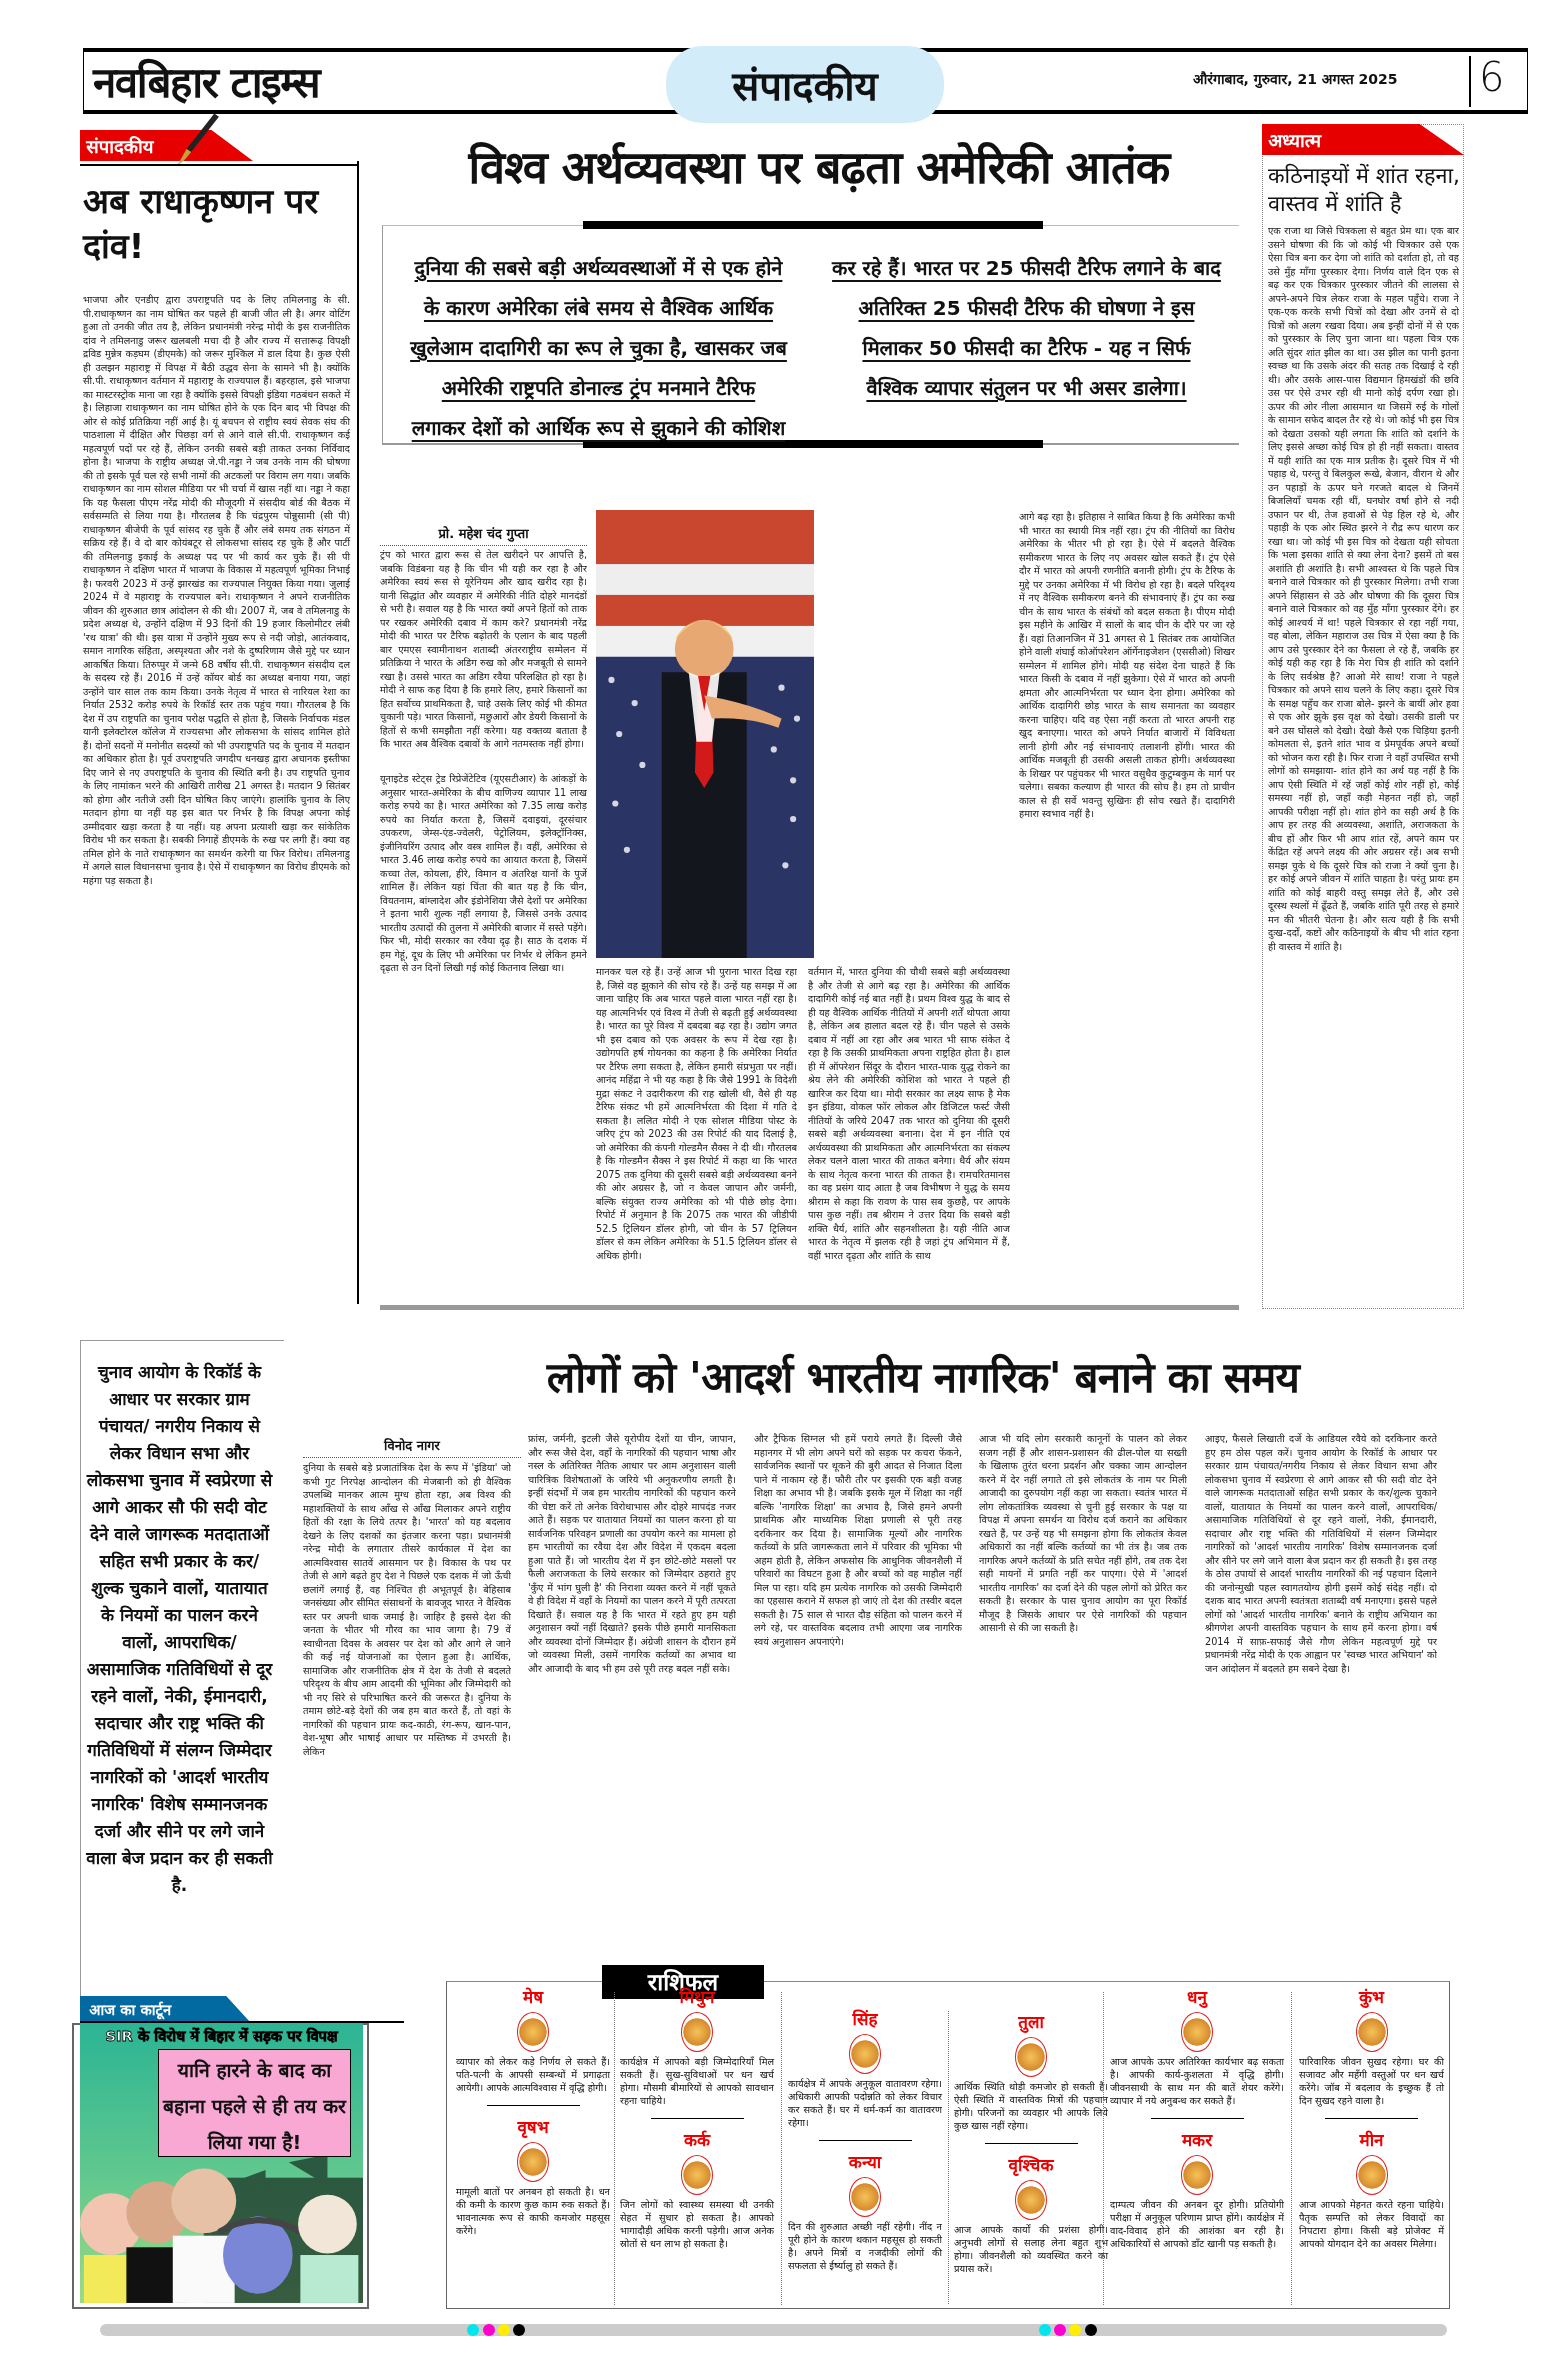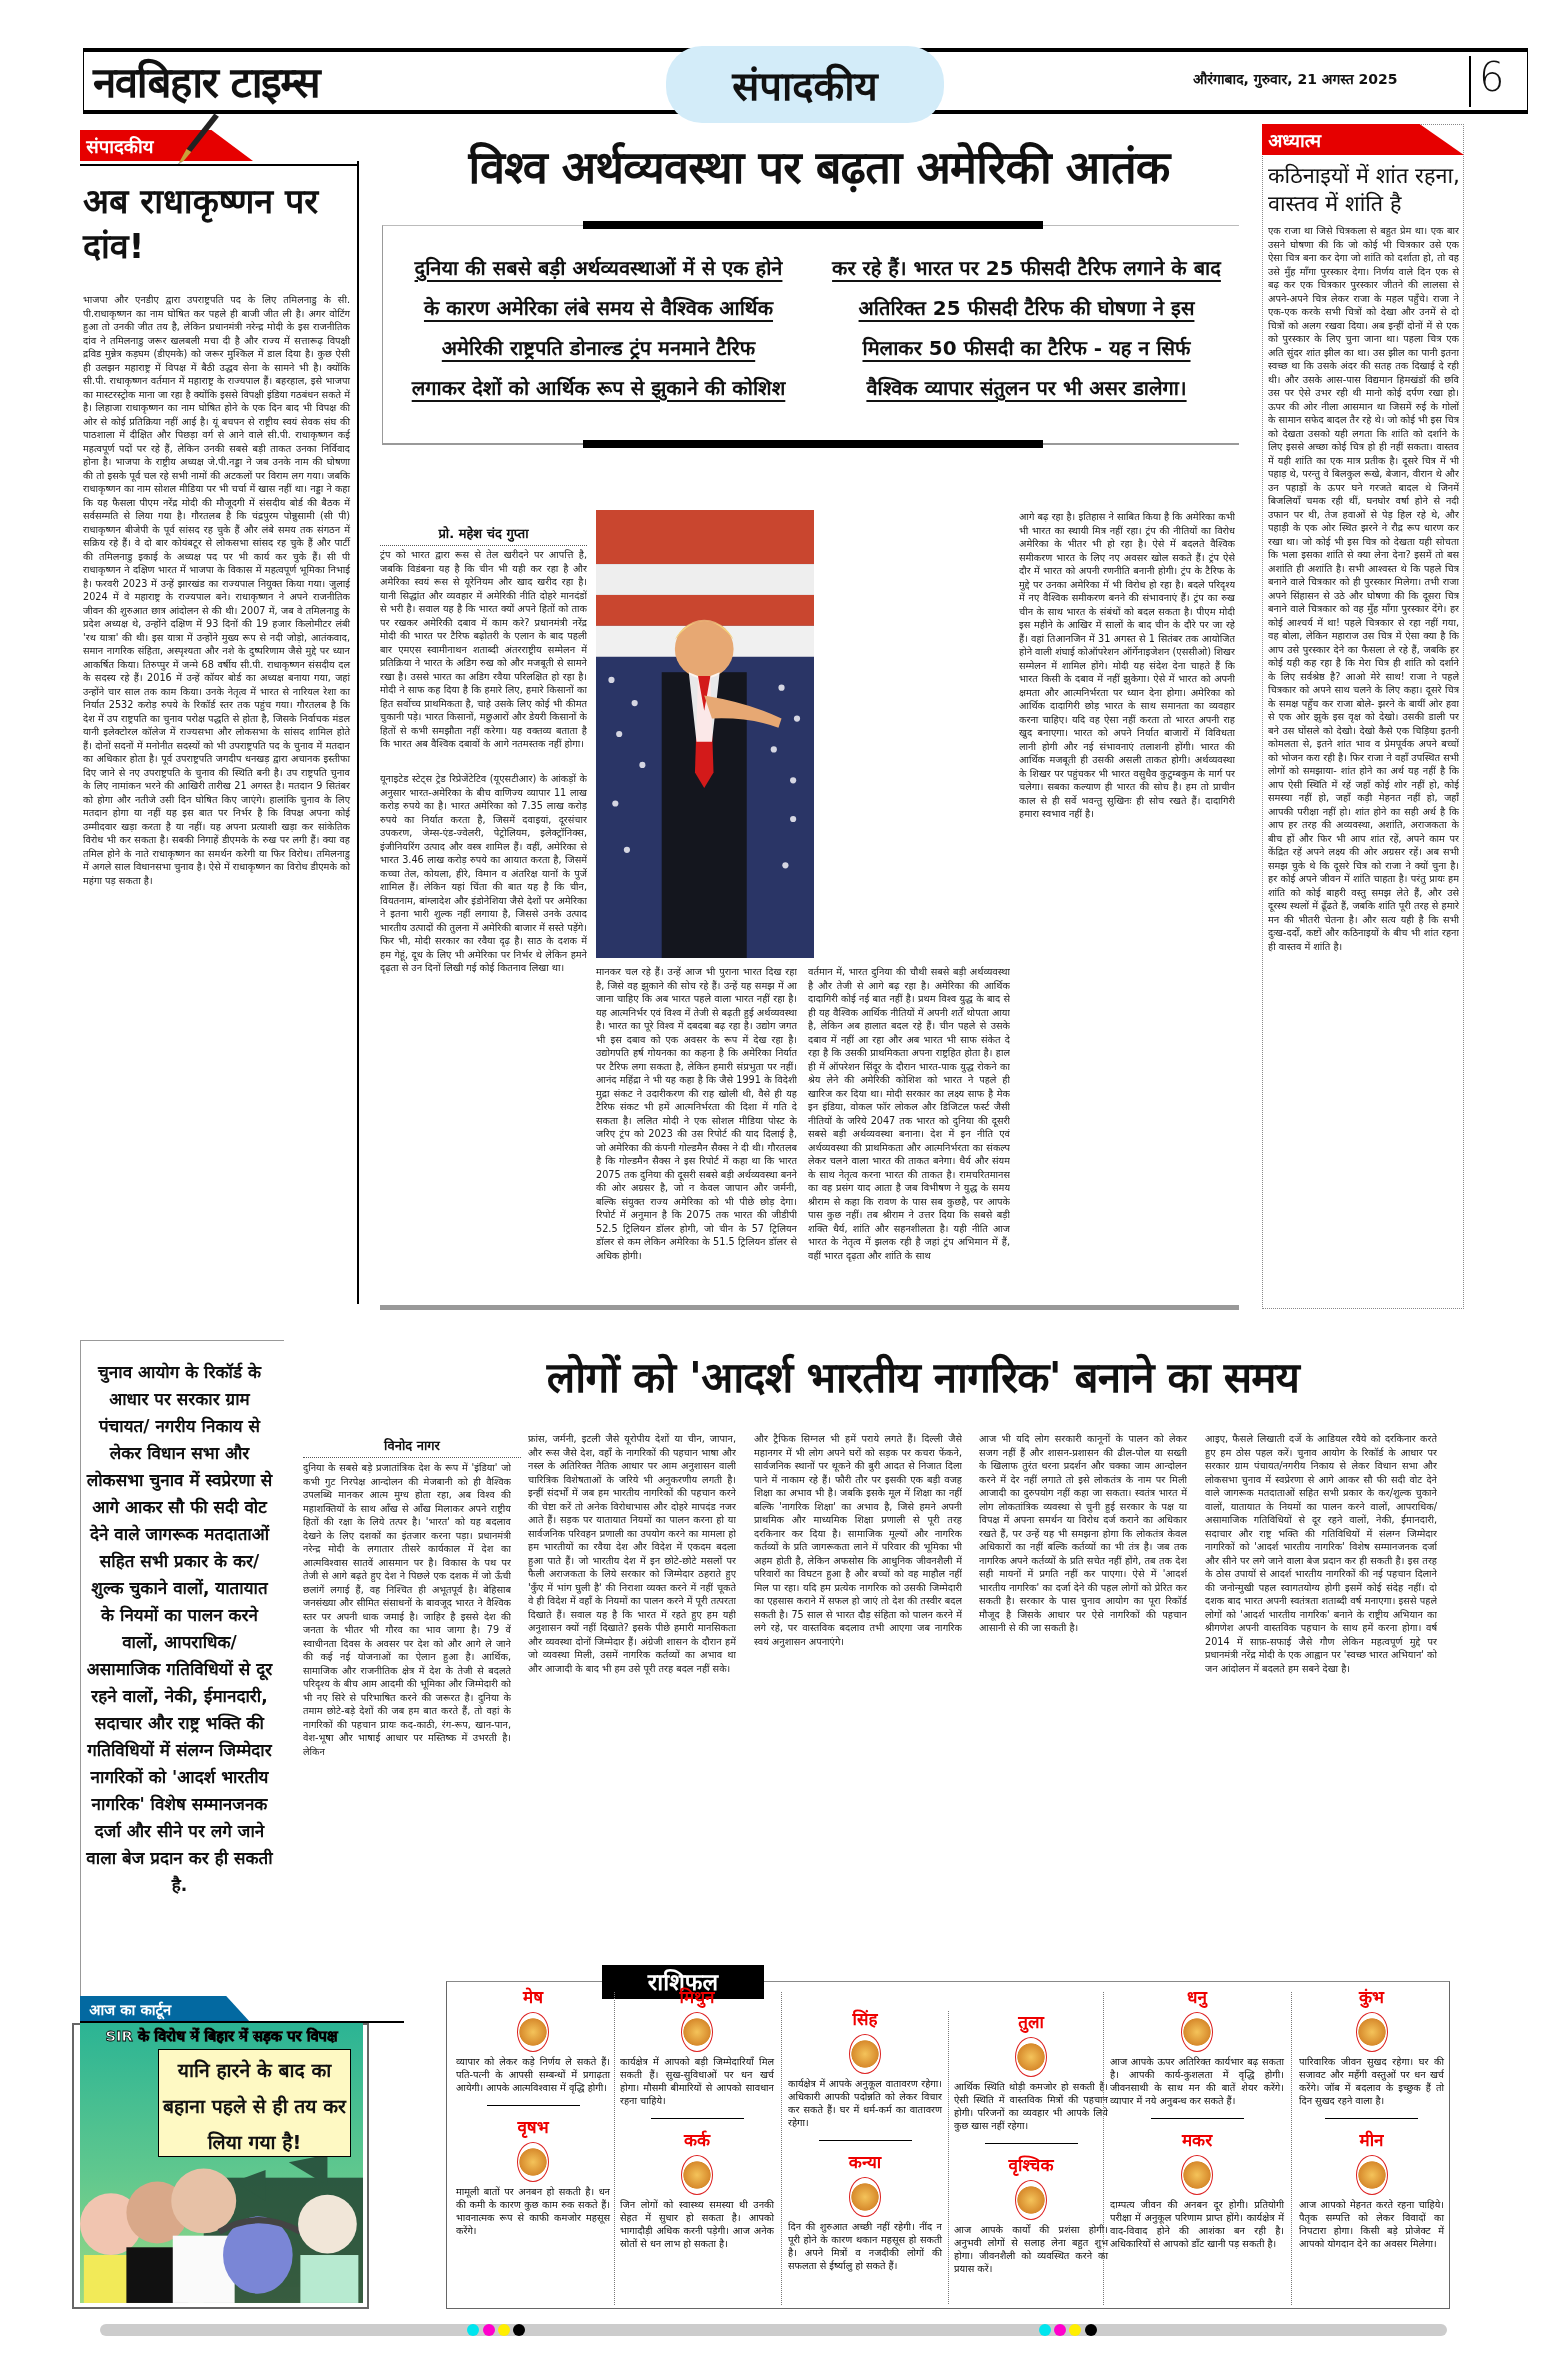--- a/index.html
+++ b/index.html
@@ -65,21 +65,21 @@
   #col-b3 { left: 754px; top: 1432px; }
   #col-b4 { left: 979px; top: 1432px; }
   #col-b5 { left: 1205px; top: 1432px; width: 232px; }
 
   
   #cartoon-tag { left: 80px; top: 1996px; width: 170px; height: 26px; background: #0369a1; color: #fff; font-weight: 700; font-size: 14.7px; padding: 3.1px 9.3px; clip-path: polygon(0 0, 86% 0, 100% 100%, 0 100%); }
   #cartoon-tagline { left: 80px; top: 2021px; width: 324px; height: 1.5px; background: #000; }
   #cartoon-frame { left: 72px; top: 2023px; width: 297px; height: 286px; border: 2.3px solid #666; }
   #cartoon { left: 80px; top: 2023px; width: 283px; height: 280px; background: linear-gradient(#2bb494, #61c88e 55%, #9bd985); overflow: hidden; }
   #cartoon-caption { left: 80px; top: 2025px; width: 283px; text-align: center; font-size: 14.7px; font-weight: 700; color: #fff; -webkit-text-stroke: 0.8px #000; }
-  #speech-bubble { left: 158px; top: 2049px; width: 193px; height: 108px; background: #fef9c3; border: 1.5px solid #000; font-size: 19.3px; font-weight: 700; text-align: center; line-height: 36px; padding-top: 3.1px; }
+  #speech-bubble { left: 158px; top: 2049px; width: 193px; height: 108px; background: #f9a8d4; border: 1.5px solid #000; font-size: 19.3px; font-weight: 700; text-align: center; line-height: 36px; padding-top: 3.1px; }
 
   
   #rashi-box { left: 446px; top: 1981px; width: 1004px; height: 328px; border: 1.5px solid #666; border-top: 1.5px solid #888; }
   #rashi-title { left: 602px; top: 1965px; width: 162px; height: 34px; background: #000; color: #fff; font-size: 23px; font-weight: 700; text-align: center; line-height: 34px; }
   .rashi-col { top: 1986px; width: 154px; text-align: center; }
   .rashi-name { color: #e00; font-weight: 700; font-size: 17px; line-height: 23px; }
   .rashi-icon { width: 32px; height: 40px; margin: 3.1px auto; border-radius: 50%; border: 1.5px solid #d22; background: radial-gradient(circle, #f4c35a, #d78a2c 55%, #fff 58%); }
   .rashi-text { font-size: 9.7px; line-height: 13px; text-align: justify; margin: 3.1px 0 0; }
   .rashi-rule { width: 93px; height: 1.5px; background: #000; margin: 10.8px auto 9.3px; }
   .rashi-sep { top: 1992px; width: 0.8px; height: 313px; border-left: 0.8px dotted #777; }
@@ -111,20 +111,21 @@
 <div class="abs" id="editorial-title">अब राधाकृष्णन पर दांव!</div>
 <div class="abs body-text" id="editorial-body">भाजपा और एनडीए द्वारा उपराष्ट्रपति पद के लिए तमिलनाडु के सी. पी.राधाकृष्णन का नाम घोषित कर पहले ही बाजी जीत ली है। अगर वोटिंग हुआ तो उनकी जीत तय है, लेकिन प्रधानमंत्री नरेन्द्र मोदी के इस राजनीतिक दांव ने तमिलनाडु जरूर खलबली मचा दी है और राज्य में सत्तारूढ़ विपक्षी द्रविड मुन्नेत्र कड़घम (डीएमके) को जरूर मुश्किल में डाल दिया है। कुछ ऐसी ही उलझन महाराष्ट्र में विपक्ष में बैठी उद्धव सेना के सामने भी है। क्योंकि सी.पी. राधाकृष्णन वर्तमान में महाराष्ट्र के राज्यपाल हैं। बहरहाल, इसे भाजपा का मास्टरस्ट्रोक माना जा रहा है क्योंकि इससे विपक्षी इंडिया गठबंधन सकते में है। लिहाजा राधाकृष्णन का नाम घोषित होने के एक दिन बाद भी विपक्ष की ओर से कोई प्रतिक्रिया नहीं आई है। यूं बचपन से राष्ट्रीय स्वयं सेवक संघ की पाठशाला में दीक्षित और पिछड़ा वर्ग से आने वाले सी.पी. राधाकृष्णन कई महत्वपूर्ण पदों पर रहे हैं, लेकिन उनकी सबसे बड़ी ताकत उनका निर्विवाद होना है। भाजपा के राष्ट्रीय अध्यक्ष जे.पी.नड्डा ने जब उनके नाम की घोषणा की तो इसके पूर्व चल रहे सभी नामों की अटकलों पर विराम लग गया। जबकि राधाकृष्णन का नाम सोशल मीडिया पर भी चर्चा में खास नहीं था। नड्डा ने कहा कि यह फैसला पीएम नरेंद्र मोदी की मौजूदगी में संसदीय बोर्ड की बैठक में सर्वसम्मति से लिया गया है। गौरतलब है कि चंद्रपुरम पोन्नुसामी (सी पी) राधाकृष्णन बीजेपी के पूर्व सांसद रह चुके हैं और लंबे समय तक संगठन में सक्रिय रहे हैं। वे दो बार कोयंबटूर से लोकसभा सांसद रह चुके हैं और पार्टी की तमिलनाडु इकाई के अध्यक्ष पद पर भी कार्य कर चुके हैं। सी पी राधाकृष्णन ने दक्षिण भारत में भाजपा के विकास में महत्वपूर्ण भूमिका निभाई है। फरवरी 2023 में उन्हें झारखंड का राज्यपाल नियुक्त किया गया। जुलाई 2024 में वे महाराष्ट्र के राज्यपाल बने। राधाकृष्णन ने अपने राजनीतिक जीवन की शुरुआत छात्र आंदोलन से की थी। 2007 में, जब वे तमिलनाडु के प्रदेश अध्यक्ष थे, उन्होंने दक्षिण में 93 दिनों की 19 हजार किलोमीटर लंबी 'रथ यात्रा' की थी। इस यात्रा में उन्होंने मुख्य रूप से नदी जोड़ो, आतंकवाद, समान नागरिक संहिता, अस्पृश्यता और नशे के दुष्परिणाम जैसे मुद्दे पर ध्यान आकर्षित किया। तिरुप्पुर में जन्मे 68 वर्षीय सी.पी. राधाकृष्णन संसदीय दल के सदस्य रहे हैं। 2016 में उन्हें कॉयर बोर्ड का अध्यक्ष बनाया गया, जहां उन्होंने चार साल तक काम किया। उनके नेतृत्व में भारत से नारियल रेशा का निर्यात 2532 करोड़ रुपये के रिकॉर्ड स्तर तक पहुंच गया। गौरतलब है कि देश में उप राष्ट्रपति का चुनाव परोक्ष पद्धति से होता है, जिसके निर्वाचक मंडल यानी इलेक्टोरल कॉलेज में राज्यसभा और लोकसभा के सांसद शामिल होते हैं। दोनों सदनों में मनोनीत सदस्यों को भी उपराष्ट्रपति पद के चुनाव में मतदान का अधिकार होता है। पूर्व उपराष्ट्रपति जगदीप धनखड़ द्वारा अचानक इस्तीफा दिए जाने से नए उपराष्ट्रपति के चुनाव की स्थिति बनी है। उप राष्ट्रपति चुनाव के लिए नामांकन भरने की आखिरी तारीख 21 अगस्त है। मतदान 9 सितंबर को होगा और नतीजे उसी दिन घोषित किए जाएंगे। हालांकि चुनाव के लिए मतदान होगा या नहीं यह इस बात पर निर्भर है कि विपक्ष अपना कोई उम्मीदवार खड़ा करता है या नहीं। यह अपना प्रत्याशी खड़ा कर सांकेतिक विरोध भी कर सकता है। सबकी निगाहें डीएमके के रुख पर लगी हैं। क्या वह तमिल होने के नाते राधाकृष्णन का समर्थन करेगी या फिर विरोध। तमिलनाडु में अगले साल विधानसभा चुनाव है। ऐसे में राधाकृष्णन का विरोध डीएमके को महंगा पड़ सकता है।</div>
 
 <div class="abs" id="main-headline">विश्व अर्थव्यवस्था पर बढ़ता अमेरिकी आतंक</div>
 <div class="abs" id="deck-box"></div>
 <div class="abs" id="deck-bar-top"></div>
 <div class="abs" id="deck-bar-bot"></div>
 <div class="abs deck-col" id="deck-left">
   <div><span>दुनिया की सबसे बड़ी अर्थव्यवस्थाओं में से एक होने</span></div>
   <div><span>के कारण अमेरिका लंबे समय से वैश्विक आर्थिक</span></div>
+  <div><span>खुलेआम दादागिरी का रूप ले चुका है, खासकर जब</span></div>
   <div><span>अमेरिकी राष्ट्रपति डोनाल्ड ट्रंप मनमाने टैरिफ</span></div>
   <div><span>लगाकर देशों को आर्थिक रूप से झुकाने की कोशिश</span></div>
 </div>
 <div class="abs deck-col" id="deck-right">
   <div><span>कर रहे हैं। भारत पर 25 फीसदी टैरिफ लगाने के बाद</span></div>
   <div><span>अतिरिक्त 25 फीसदी टैरिफ की घोषणा ने इस</span></div>
   <div><span>मिलाकर 50 फीसदी का टैरिफ - यह न सिर्फ</span></div>
   <div><span>वैश्विक व्यापार संतुलन पर भी असर डालेगा।</span></div>
 </div>
 

